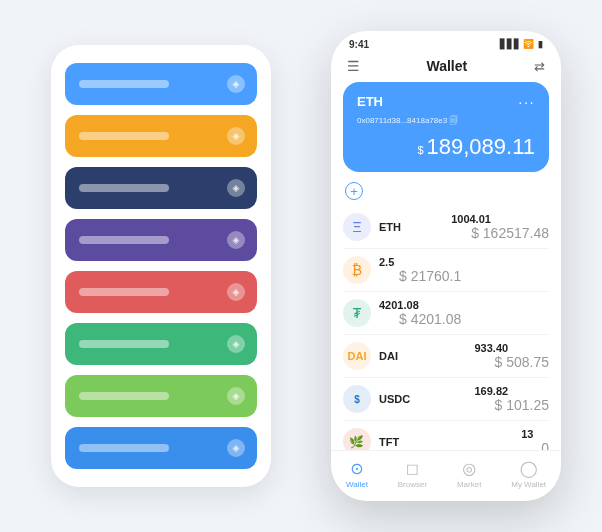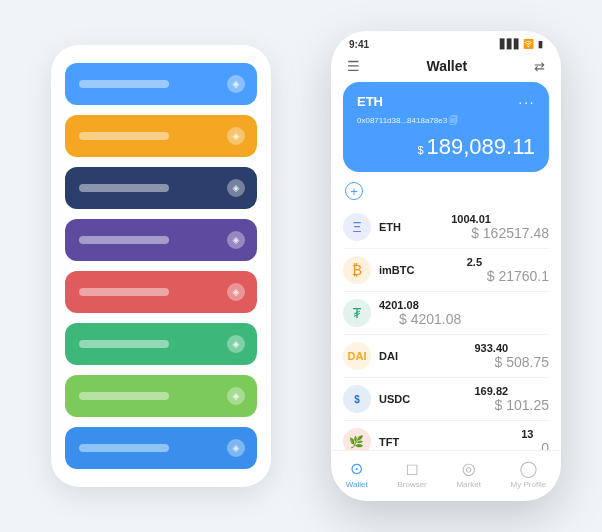--- a/index.html
+++ b/index.html
@@ -405,21 +405,20 @@
         <div class="asset-icon asset-icon-eth">Ξ</div>
         <span class="asset-name">ETH</span>
         <div class="asset-amounts">
           <span class="asset-amount">1004.01</span>
           <span class="asset-usd">$ 162517.48</span>
         </div>
       </div>
 
       <div class="asset-row">
         <div class="asset-icon asset-icon-imbtc">₿</div>
-        <span class="asset-name">imBTC</span>
         <div class="asset-amounts">
           <span class="asset-amount">2.5</span>
           <span class="asset-usd">$ 21760.1</span>
         </div>
       </div>
 
       <div class="asset-row">
         <div class="asset-icon asset-icon-usdt">₮</div>
         <div class="asset-amounts">
           <span class="asset-amount">4201.08</span>
@@ -468,19 +467,19 @@
         <span class="nav-label">Browser</span>
       </div>
 
       <div class="nav-item">
         <span class="nav-icon">◎</span>
         <span class="nav-label">Market</span>
       </div>
 
       <div class="nav-item">
         <span class="nav-icon">◯</span>
-        <span class="nav-label">My Profile</span>
+        <span class="nav-label">My Wallet</span>
       </div>
 
     </div>
   </div>
 
 </div>
 
 </body></html>

